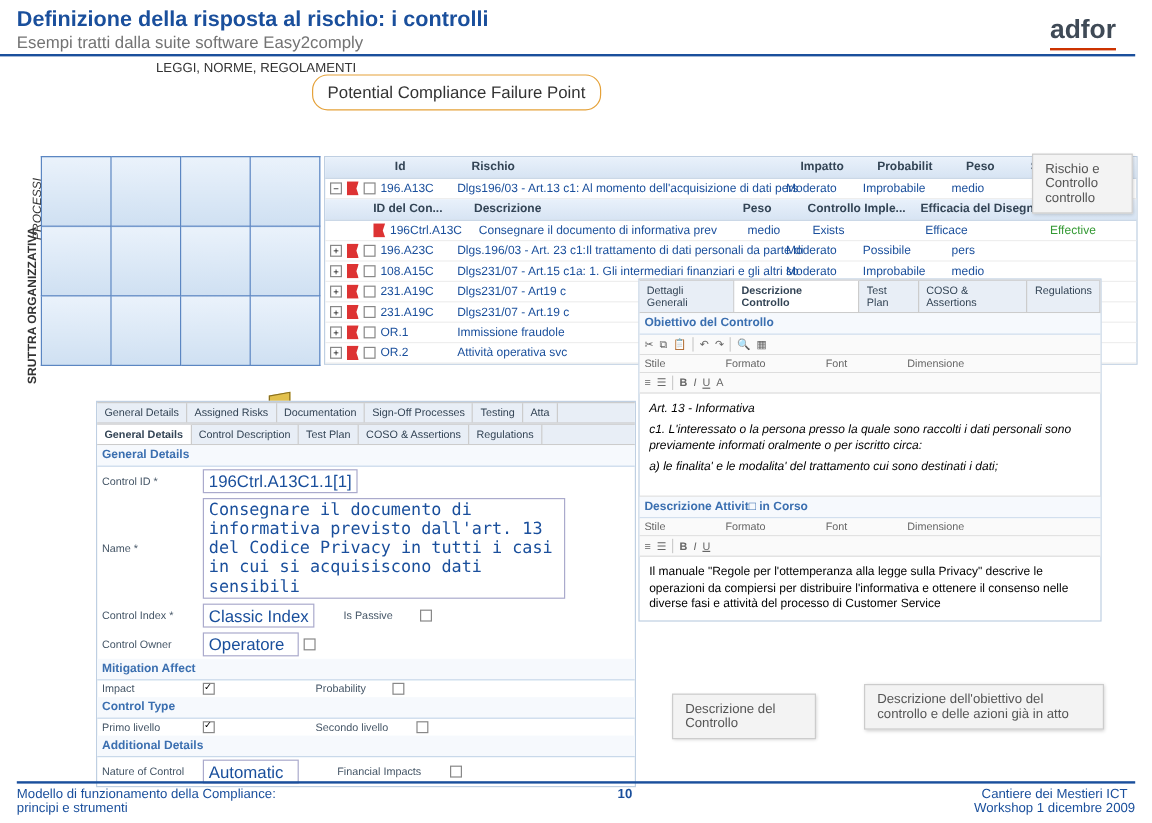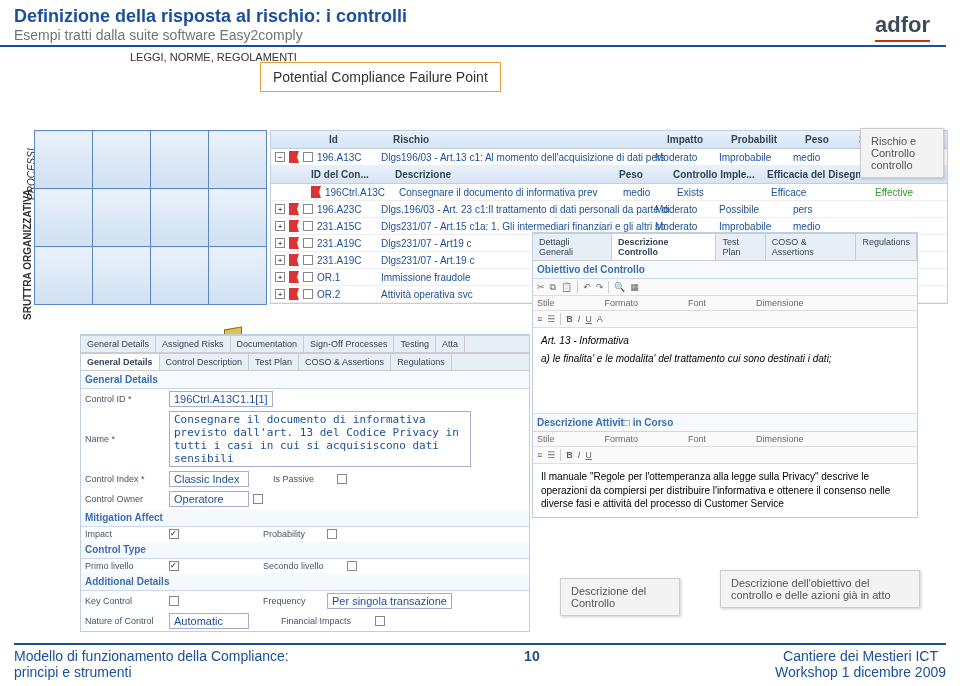--- a/index.html
+++ b/index.html
@@ -2,21 +2,21 @@
 <html><head>
 <meta charset="utf-8">
 <style>
 * { margin:0; padding:0; box-sizing:border-box; }
 body { font-family: Arial, sans-serif; width:960px; height:686px; background:#fff; position:relative; font-size:10px; color:#000; }
 .page { width:960px; height:686px; position:relative; overflow:hidden; }
 .title { color:#1a4f9c; font-size:18px; font-weight:bold; padding:6px 14px 0; }
 .subtitle { color:#737373; font-size:14px; padding:0 14px 2px; border-bottom:2px solid #1a4f9c; margin:0 14px 0 0; }
 .subhead { font-size:11px; color:#333; padding:4px 0 0 130px; }
 .callout { border:1px solid #e5a23a; background:#fff; padding:6px 12px; font-size:14px; color:#333; position:absolute; }
-.callout.pcfp { left:260px; top:62px; }
+.callout.pcfp { left:260px; top:62px;border-radius:13px; }
 .callout.small { border:1px solid #ccc; background:#f3f3f3; color:#555; font-size:11px; padding:6px 10px; box-shadow:1px 1px 3px rgba(0,0,0,.2); }
 .logo { position:absolute; right:30px; top:12px; font-weight:bold; font-size:22px; color:#3f4a56; border-bottom:2px solid #c30; padding-bottom:2px; }
 .logo .dot { color:#c30; }
 
 
 .rot { position:absolute; transform:rotate(-90deg); transform-origin:left top; font-size:10px; color:#333; }
 .rot.processi { left:26px; top:200px; font-style:italic; }
 .rot.struttura { left:22px; top:320px; font-weight:bold; }
 
 
@@ -27,33 +27,33 @@
 
 
 .ui-block { position:absolute; background:#fff; border:1px solid #bfcfe2; font-size:10px; }
 .ui-block .hdr { background:linear-gradient(#e9f1fb,#d7e4f3); padding:3px 4px; font-weight:bold; color:#345; border-bottom:1px solid #bfcfe2; }
 .row { display:flex; align-items:center; padding:2px 4px; border-bottom:1px solid #eee; gap:4px; white-space:nowrap; overflow:hidden; }
 .tabs { display:flex; background:#e8eef6; border-top:1px solid #ccc; border-bottom:1px solid #ccc; }
 .tab { padding:3px 6px; border-right:1px solid #ccc; font-size:9px; color:#345; }
 .tab.active { background:#fff; font-weight:bold; }
 .field { display:flex; align-items:center; gap:4px; padding:2px 4px; }
 .field label { width:80px; color:#456; font-size:9px; }
-.field .val { border:1px solid #aac; background:#fff; padding:1px 4px; font-size:11px; min-width:80px; color:#1a4f9c; }
+.field .val { border:1px solid #aac; background:#fff; padding:1px 4px; font-size:14px; min-width:80px; color:#1a4f9c; }
 .section-hdr { color:#3b6fb0; font-weight:bold; font-size:10px; padding:3px 4px; border-bottom:1px solid #c9d9ea; background:#f6f9fd; }
 .cb { width:10px; height:10px; border:1px solid #888; display:inline-block; background:#fff; }
 .cb.checked::after { content:"✓"; font-size:8px; position:relative; top:-3px; left:0; }
 .expand { width:10px; height:10px; border:1px solid #888; display:inline-flex; align-items:center; justify-content:center; font-size:8px; background:#fff; }
 .flag { width:10px; height:12px; background:#d33; display:inline-block; clip-path:polygon(0 0,100% 0,80% 50%,100% 100%,0 100%); }
 .editicon { width:10px; height:10px; border:1px solid #888; background:#fff; display:inline-block; }
 .blue { color:#1a4f9c; }
 
 .toolbar { display:flex; gap:5px; padding:2px 4px; border-bottom:1px solid #ddd; background:#fafafa; font-size:9px; color:#666; align-items:center; }
 .toolbar .sep { border-left:1px solid #ccc; height:12px; }
 
-.footer { position:absolute; bottom:6px; left:14px; right:14px; border-top:2px solid #1a4f9c; display:flex; justify-content:space-between; padding-top:3px; font-size:14px; color:#1a4f9c; }
+.footer { position:absolute; bottom:6px; left:14px; right:14px; border-top:2px solid #1a4f9c; display:flex; justify-content:space-between; padding-top:3px; font-size:11px; color:#1a4f9c; }
 .footer .pg { color:#1a4f9c; font-weight:bold; }
 </style>
 </head>
 <body>
 <div class="page">
 
 <div class="title">Definizione della risposta al rischio: i controlli</div>
 <div class="subtitle">Esempi tratti dalla suite software Easy2comply</div>
 <div class="subhead">LEGGI, NORME, REGOLAMENTI</div>
 <div class="logo"><span>adfor</span><span class="dot"></span></div>
@@ -136,21 +136,21 @@
           <span class="blue" style="width:60px">196.A23C</span>
           <span class="blue" style="width:270px">Dlgs.196/03 - Art. 23 c1:Il trattamento di dati personali da parte di</span>
           <span class="blue" style="width:60px">Moderato</span>
           <span class="blue" style="width:70px">Possibile</span>
           <span class="blue" style="width:50px">pers</span>
         </div>
         <div class="row">
           <span class="expand">+</span>
           <span class="flag"></span>
           <span class="editicon"></span>
-          <span class="blue" style="width:60px">231.A15C</span>
+          <span class="blue" style="width:60px">108.A15C</span>
           <span class="blue" style="width:270px">Dlgs231/07 - Art.15 c1a: 1. Gli intermediari finanziari e gli altri so</span>
           <span class="blue" style="width:60px">Moderato</span>
           <span class="blue" style="width:70px">Improbabile</span>
           <span class="blue" style="width:50px">medio</span>
         </div>
         <div class="row">
           <span class="expand">+</span>
           <span class="flag"></span>
           <span class="editicon"></span>
           <span class="blue" style="width:60px">231.A19C</span>
@@ -238,26 +238,20 @@
         <span class="cb"></span>
  </div>
  <div class="section-hdr">Control Type</div>
  <div class="field">
    <label>Primo livello</label>
         <span class="cb checked"></span>
    <label style="width:80px;margin-left:80px">Secondo livello</label>
         <span class="cb"></span>
  </div>
  <div class="section-hdr">Additional Details</div>
- <div class="field">
-   <label>Key Control</label>
-        <span class="cb"></span>
-   <label style="width:60px;margin-left:80px">Frequency</label>
-        <span class="val">Per singola transazione</span>
- </div>
  <div class="field">
    <label>Nature of Control</label>
         <span class="val">Automatic</span>
    <label style="width:90px;margin-left:28px">Financial Impacts</label>
         <span class="cb"></span>
  </div>
 </div>
 
 <div class="ui-block" style="left:532px; top:232px; width:386px;">
  <div class="tabs">
@@ -293,20 +287,21 @@
   <span>≡</span>
         <span>☰</span>
   <span class="sep"></span>
         <b>B</b>
         <i>I</i>
         <u>U</u>
   <span>A</span>
  </div>
  <div style="padding:6px 8px; font-size:10px; line-height:1.35; height:86px; overflow:hidden; border-bottom:1px solid #ddd;">
    <div style="font-style:italic">Art. 13 - Informativa</div>
+   <div style="font-style:italic; margin-top:4px">c1. L'interessato o la persona presso la quale sono raccolti i dati personali sono previamente informati oralmente o per iscritto circa:</div>
    <div style="font-style:italic; margin-top:4px">a) le finalita' e le modalita' del trattamento cui sono destinati i dati;</div>
  </div>
  <div class="section-hdr">Descrizione Attivit□ in Corso</div>
  <div class="toolbar">
   <span>Stile</span>
         <span class="val" style="min-width:40px"></span>
   <span>Formato</span>
         <span class="val" style="min-width:40px"></span>
   <span>Font</span>
         <span class="val" style="min-width:40px"></span>

